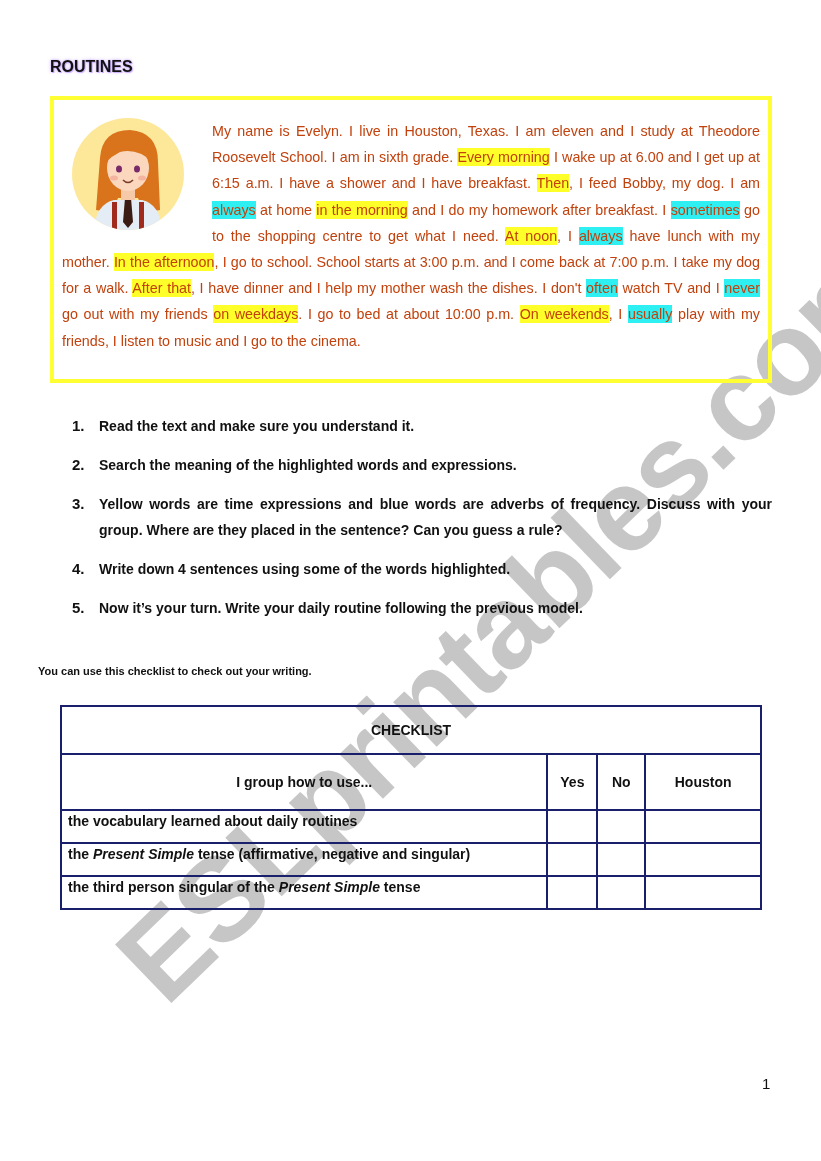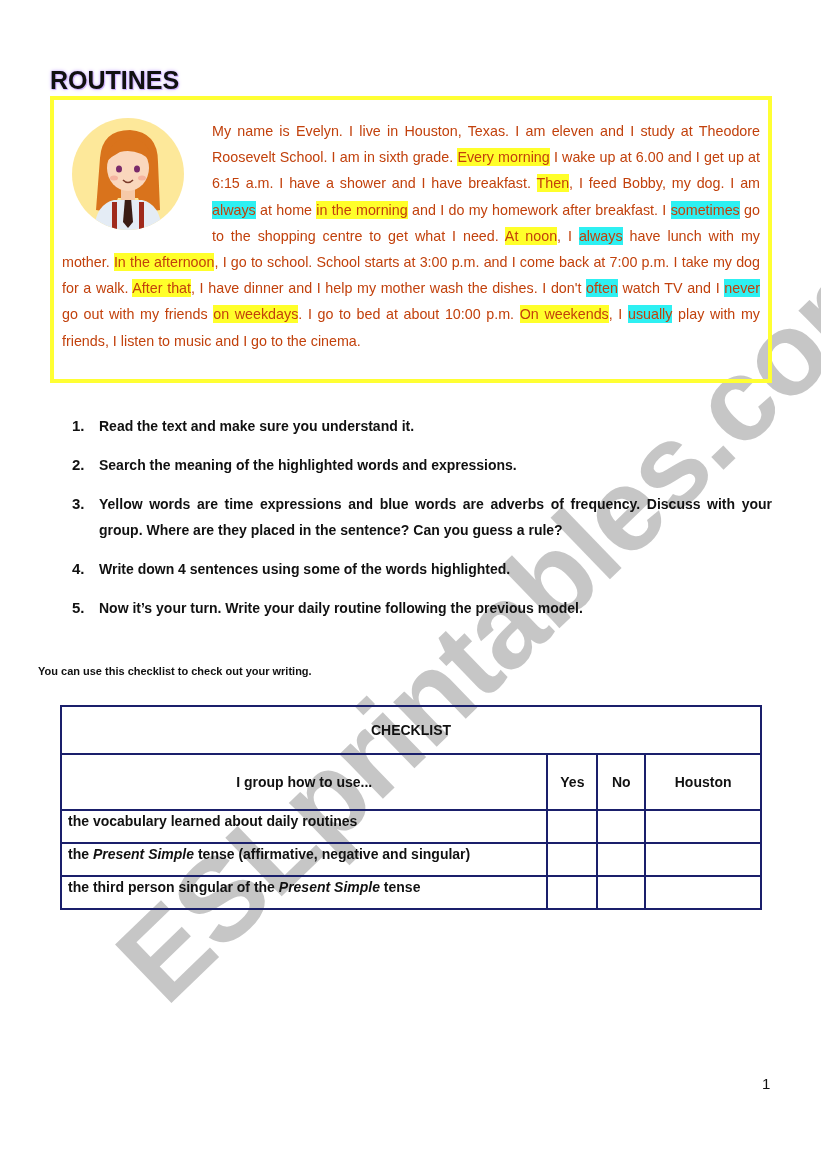--- a/index.html
+++ b/index.html
@@ -1,21 +1,21 @@
 <!DOCTYPE html>
 <html><head>
 <meta charset="utf-8">
 <style>
   * { box-sizing: border-box; margin: 0; padding: 0; }
   html, body { width: 821px; height: 1161px; background: #ffffff; overflow: hidden; }
   body { position: relative; font-family: "Liberation Sans", sans-serif; color: #111; }
 
   .title {
-    position: absolute; left: 50px; top: 66px;
-    font-size: 25px; font-weight: bold; color: #111;
+    position: absolute; left: 50px; top: 58px;
+    font-size: 16px; font-weight: bold; color: #111;
     text-shadow: 0 0 2px #c9a8ff, 0 0 4px #d9c2ff, 1px 1px 0 #cfb3ff;
     letter-spacing: 0px;
   }
 
   .story-box {
     position: absolute; left: 50px; top: 96px; width: 722px; height: 287px;
     border: 4px solid #ffff33;
     padding: 18px 8px 0 8px;
   }
   .avatar {

